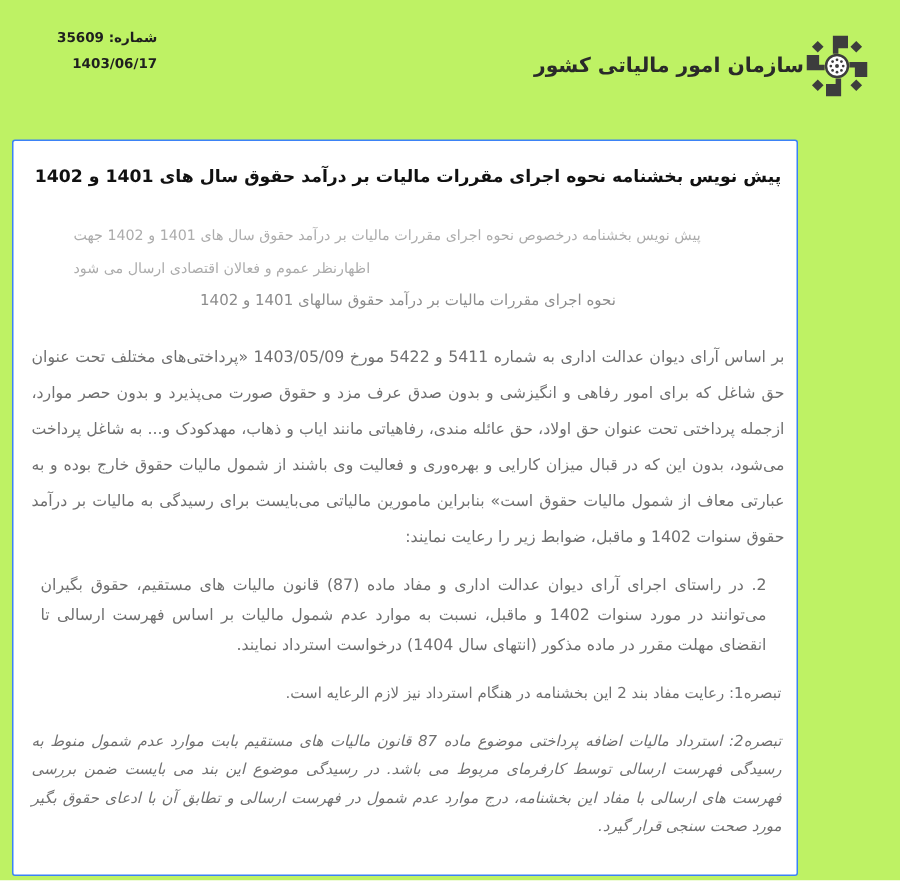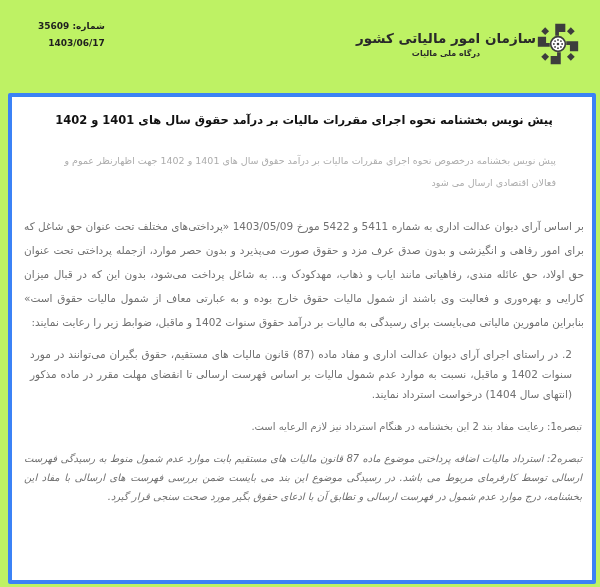--- a/index.html
+++ b/index.html
@@ -9,26 +9,26 @@
   .letterhead{position:absolute;top:0;left:0;right:0;height:93px;}
   .meta{position:absolute;left:38px;top:18px;direction:rtl;text-align:right;
         font-size:9px;font-weight:bold;color:#1f1f1f;line-height:17px;}
   .org{position:absolute;right:20px;top:22px;display:flex;flex-direction:row;
        align-items:center;}
   .org-text{text-align:center;direction:rtl;}
   .org-name{font-size:13.5px;font-weight:bold;color:#2a2a2a;letter-spacing:-0.3px;}
   .org-tagline{font-size:8px;font-weight:bold;color:#2a2a2a;margin-top:3px;}
   .emblem{width:44px;height:44px;display:inline-block;}
   
-  .doc-box{position:absolute;left:8px;top:93px;width:588px;bottom:3px;
-           box-sizing:border-box;border:4px solid #3b82f6;border-radius:2px;
+  .doc-box{position:absolute;left:8px;top:93px;width:524px;bottom:3px;
+           box-sizing:border-box;border:1px solid #3b82f6;border-radius:2px;
            background:#ffffff;padding:0 8px 0 12px;direction:rtl;}
   .doc-title{margin:14px 0 0;text-align:center;font-size:11.5px;font-weight:bold;
              color:#111111;line-height:18px;}
-  .lead{margin:21px 28px 0;text-align:right;font-size:9.5px;line-height:22px;
+  .lead{margin:21px 28px 0;text-align:left;font-size:9.5px;line-height:22px;
         color:#acacac;font-weight:normal;}
   .subject{margin:4px 0 0;text-align:center;font-size:10px;color:#8d8d8d;}
   .body-par{margin:20px 0 0;text-align:justify;font-size:10.5px;line-height:24px;
             color:#707070;}
   .item{margin:10px 12px 0 6px;text-align:justify;font-size:10.5px;line-height:20px;
         color:#707070;}
   .item.center-last{text-align-last:center;}
   .note{margin:13px 2px 0 0;font-size:10px;line-height:19px;color:#707070;}
   .note.just{text-align:justify;font-style:italic;}
 </style>
@@ -38,21 +38,20 @@
 <div class="page">
 
   <div class="letterhead">
     <div class="meta">
       <div>شماره: 35609</div>
       <div>1403/06/17</div>
     </div>
     <div class="org">
       <div class="org-text">
         <div class="org-name">سازمان امور مالیاتی کشور</div>
-        <div class="org-tagline">درگاه ملی مالیات</div>
       </div>
       <span class="emblem">
         <svg viewBox="0 0 48 48" width="44" height="44" aria-hidden="true">
           <g fill="#3d3d3d">
             <path d="M21 2h11v9h-7v4h-4z"></path>
             <path d="M21 2h11v9h-7v4h-4z" transform="rotate(90 24 24)"></path>
             <path d="M21 2h11v9h-7v4h-4z" transform="rotate(180 24 24)"></path>
             <path d="M21 2h11v9h-7v4h-4z" transform="rotate(270 24 24)"></path>
             <rect x="7" y="7" width="6" height="6" transform="rotate(45 10 10)"></rect>
             <rect x="35" y="7" width="6" height="6" transform="rotate(45 38 10)"></rect>
@@ -72,19 +71,20 @@
             <circle cx="24" cy="24" r="1.4"></circle>
           </g>
         </svg>
       </span>
     </div>
   </div>
 
   <div class="doc-box">
     <h1 class="doc-title">پیش نویس بخشنامه نحوه اجرای مقررات مالیات بر درآمد حقوق سال های 1401 و 1402</h1>
     <p class="lead">پیش نویس بخشنامه درخصوص نحوه اجرای مقررات مالیات بر درآمد حقوق سال های 1401 و 1402 جهت اظهارنظر عموم و فعالان اقتصادی ارسال می شود</p>
+    <p class="subject">نحوه اجرای مقررات مالیات بر درآمد حقوق سالهای 1401 و 1402</p>
     <p class="body-par">بر اساس آرای دیوان عدالت اداری به شماره 5411 و 5422 مورخ 1403/05/09 «پرداختی‌های مختلف تحت عنوان حق شاغل که برای امور رفاهی و انگیزشی و بدون صدق عرف مزد و حقوق صورت می‌پذیرد و بدون حصر موارد، ازجمله پرداختی تحت عنوان حق اولاد، حق عائله مندی، رفاهیاتی مانند ایاب و ذهاب، مهدکودک و... به شاغل پرداخت می‌شود، بدون این که در قبال میزان کارایی و بهره‌وری و فعالیت وی باشند از شمول مالیات حقوق خارج بوده و به عبارتی معاف از شمول مالیات حقوق است» بنابراین مامورین مالیاتی می‌بایست برای رسیدگی به مالیات بر درآمد حقوق سنوات 1402 و ماقبل، ضوابط زیر را رعایت نمایند:</p>
     <p class="item">2. در راستای اجرای آرای دیوان عدالت اداری و مفاد ماده (87) قانون مالیات های مستقیم، حقوق بگیران می‌توانند در مورد سنوات 1402 و ماقبل، نسبت به موارد عدم شمول مالیات بر اساس فهرست ارسالی تا انقضای مهلت مقرر در ماده مذکور (انتهای سال 1404) درخواست استرداد نمایند.</p>
     <p class="note">تبصره1: رعایت مفاد بند 2 این بخشنامه در هنگام استرداد نیز لازم الرعایه است.</p>
     <p class="note just">تبصره2: استرداد مالیات اضافه پرداختی موضوع ماده 87 قانون مالیات های مستقیم بابت موارد عدم شمول منوط به رسیدگی فهرست ارسالی توسط کارفرمای مربوط می باشد. در رسیدگی موضوع این بند می بایست ضمن بررسی فهرست های ارسالی با مفاد این بخشنامه، درج موارد عدم شمول در فهرست ارسالی و تطابق آن با ادعای حقوق بگیر مورد صحت سنجی قرار گیرد.</p>
   </div>
 
 </div>
 
 </body></html>

